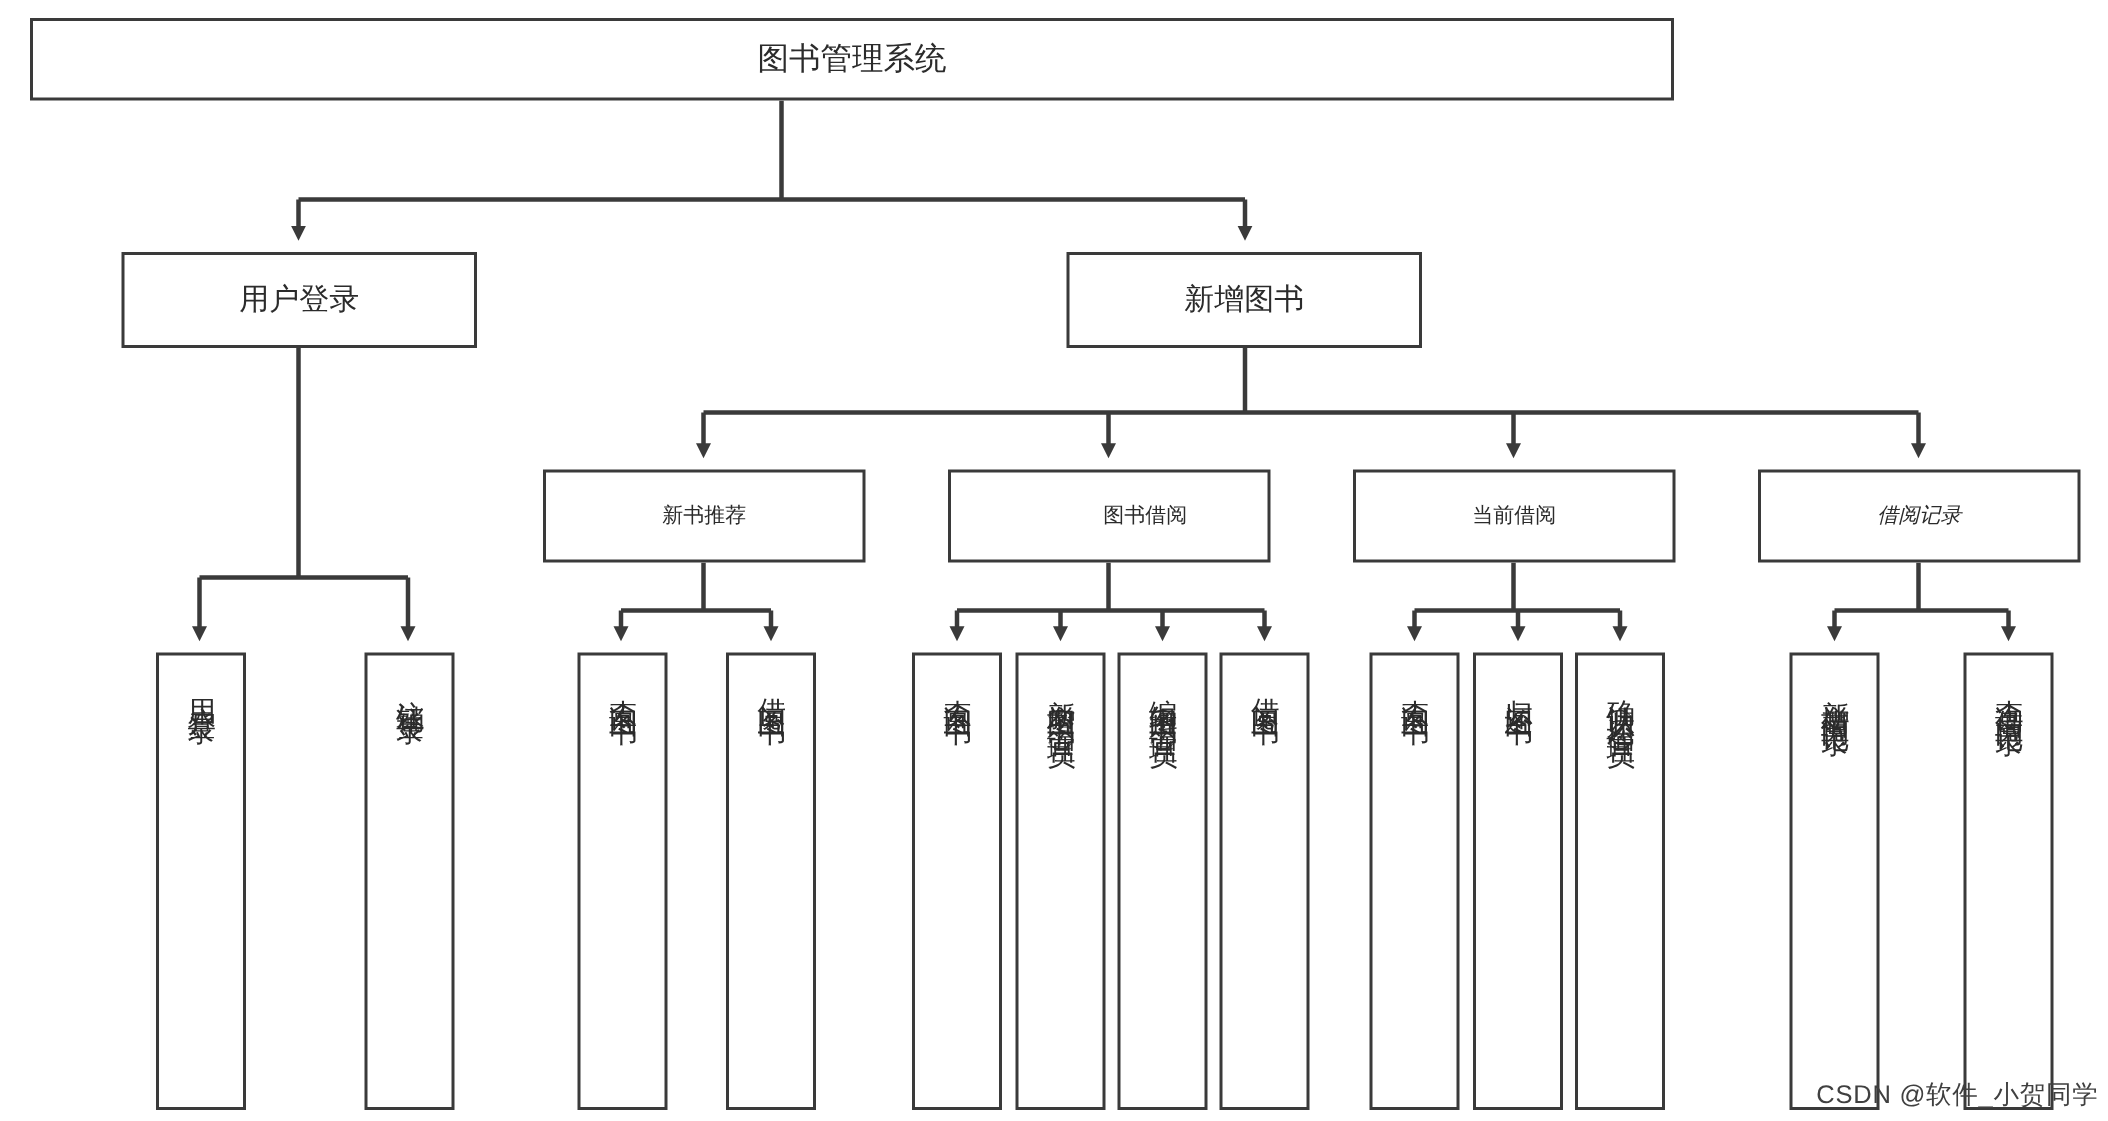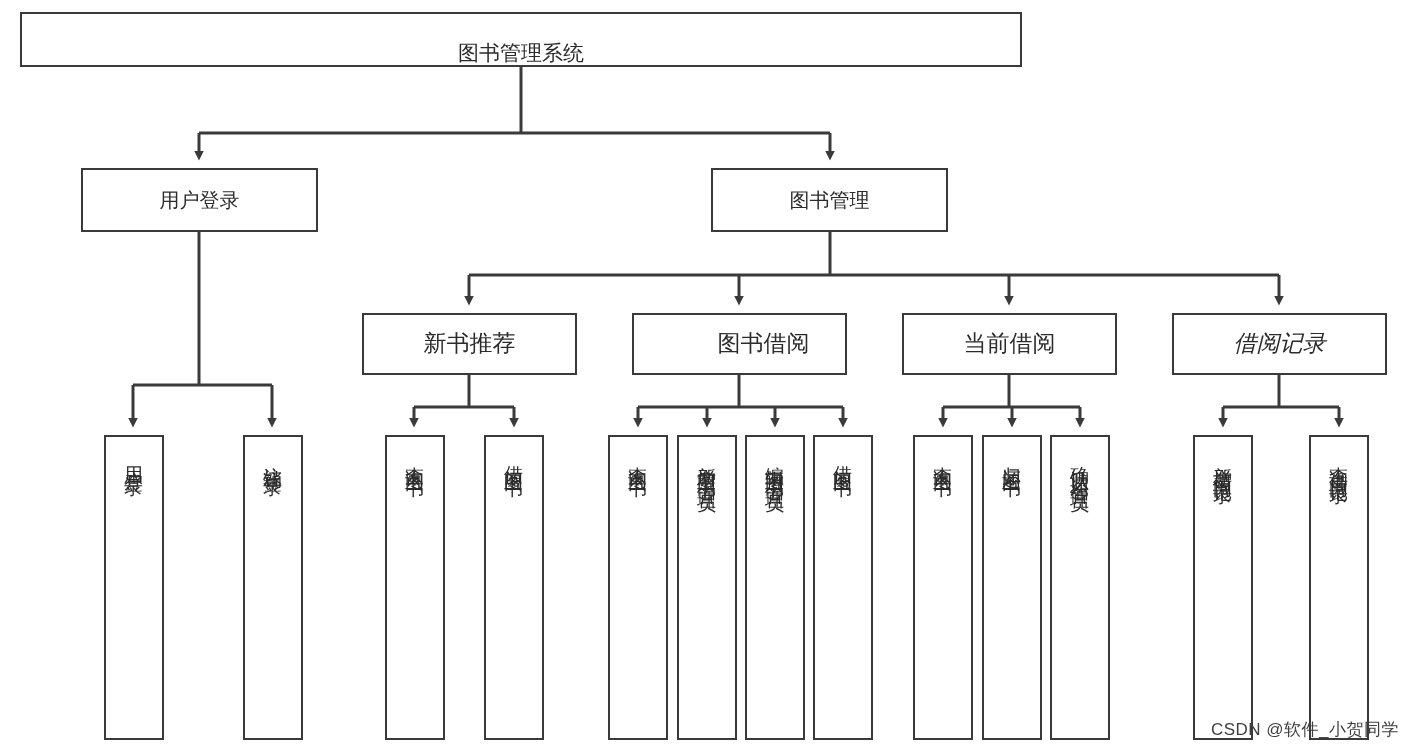--- a/index.html
+++ b/index.html
@@ -13,21 +13,21 @@
   
   .node{position:absolute;box-sizing:border-box;background:#ffffff;
         border:2px solid #3a3a3a;display:flex;align-items:center;
         justify-content:center;color:#2b2b2b;}
   .node .lbl{display:block;text-align:center;line-height:1.12;}
 
   
   .node.root{font-size:21px;}
   
   .node.mid{font-size:20px;}
-  .node.grp{font-size:23px;}
+  .node.grp{font-size:14px;}
 
   
   .node.leaf{align-items:flex-start;justify-content:center;padding-top:14px;
              font-size:19px;}
   .node.leaf .lbl{writing-mode:vertical-rl;text-orientation:upright;
                   letter-spacing:4px;line-height:1.0;white-space:nowrap;}
 
   
   #watermark{position:absolute;right:6px;bottom:6px;font-size:17px;
              color:#404040;letter-spacing:.5px;white-space:nowrap;
@@ -81,29 +81,29 @@
       <path d="M1012,407 L1012,419" marker-end="url(#ah)"></path>
       <path d="M1080,407 L1080,419" marker-end="url(#ah)"></path>
 
       <path d="M1279,375 L1279,407"></path>
       <path d="M1223,407 L1339,407"></path>
       <path d="M1223,407 L1223,419" marker-end="url(#ah)"></path>
       <path d="M1339,407 L1339,419" marker-end="url(#ah)"></path>
     </g>
   </svg>
 
-  <div class="node root" style="left:20px;top:12px;width:1002px;height:55px;align-items:flex-end;">
+  <div class="node root" style="left:20px;top:12px;width:1096px;height:55px;">
     <span class="lbl">图书管理系统</span>
   </div>
 
   <div class="node mid" style="left:81px;top:168px;width:237px;height:64px;">
     <span class="lbl">用户登录</span>
   </div>
   <div class="node mid" style="left:711px;top:168px;width:237px;height:64px;">
-    <span class="lbl">图书管理</span>
+    <span class="lbl">新增图书</span>
   </div>
 
   <div class="node grp" style="left:362px;top:313px;width:215px;height:62px;">
     <span class="lbl">新书推荐</span>
   </div>
   <div class="node grp" style="left:632px;top:313px;width:215px;height:62px;padding-left:48px;">
     <span class="lbl">图书借阅</span>
   </div>
   <div class="node grp" style="left:902px;top:313px;width:215px;height:62px;">
     <span class="lbl">当前借阅</span>

